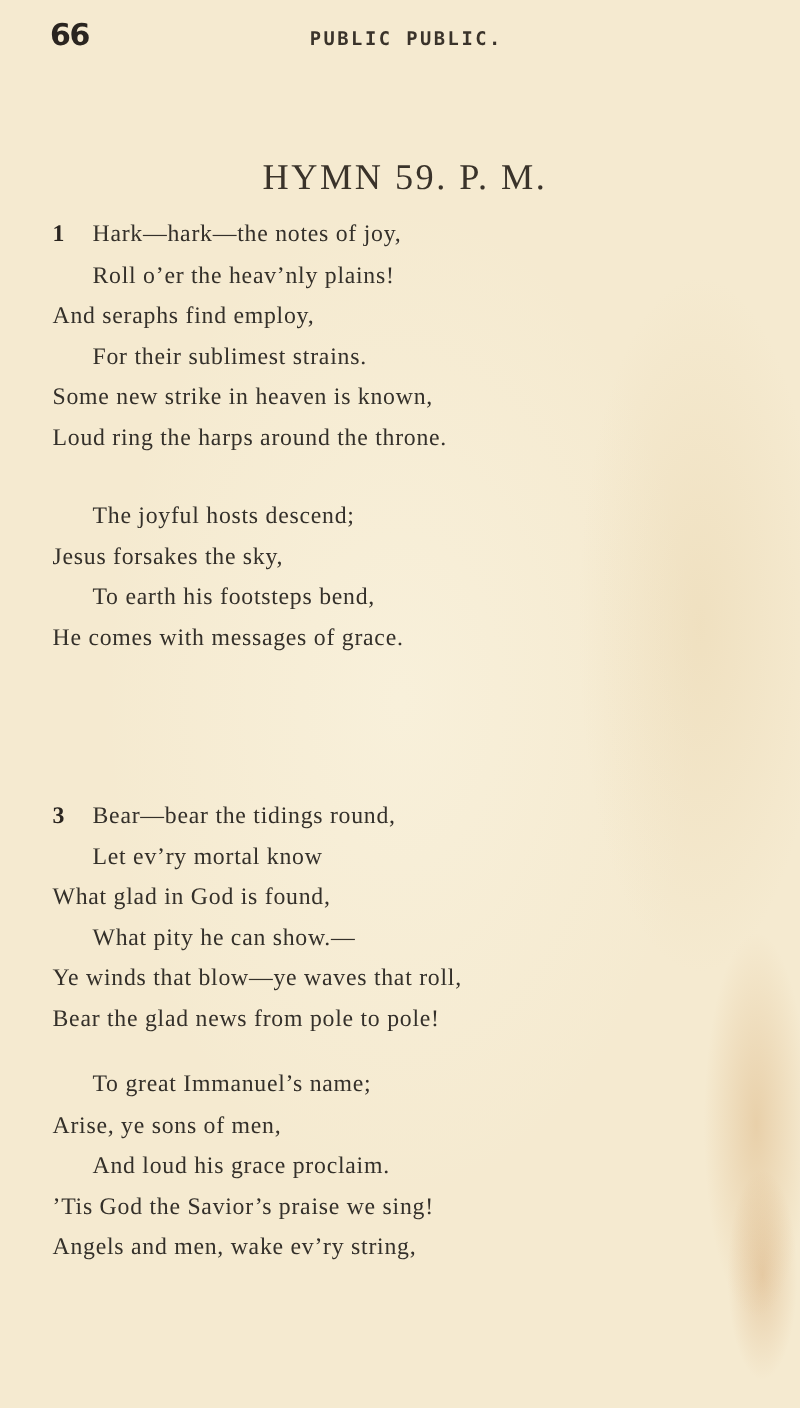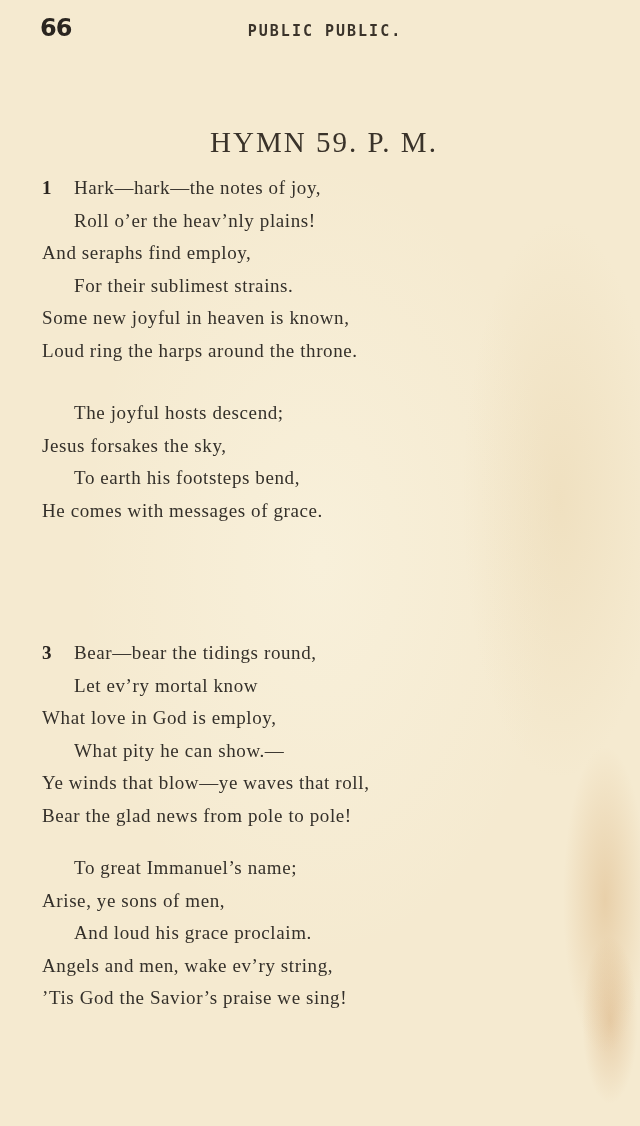--- a/index.html
+++ b/index.html
@@ -52,39 +52,39 @@
 
 <div class="page-number">66</div>
 <div class="running-head">PUBLIC PUBLIC.</div>
 <div class="hymn-title">HYMN 59. P. M.</div>
 
 <div class="stanza s1">
   <div class="line first"><span class="num">1</span><span>Hark—hark—the notes of joy,</span></div>
   <div class="line indent">Roll o’er the heav’nly plains!</div>
   <div class="line">And seraphs find employ,</div>
   <div class="line indent">For their sublimest strains.</div>
-  <div class="line">Some new joyful in heaven is known,</div>
+  <div class="line">Some new strike in heaven is known,</div>
   <div class="line">Loud ring the harps around the throne.</div>
 </div>
 
 <div class="stanza s2">
   <div class="line indent">The joyful hosts descend;</div>
   <div class="line">Jesus forsakes the sky,</div>
   <div class="line indent">To earth his footsteps bend,</div>
   <div class="line">He comes with messages of grace.</div>
 </div>
 
 <div class="stanza s3">
   <div class="line first"><span class="num">3</span><span>Bear—bear the tidings round,</span></div>
   <div class="line indent">Let ev’ry  mortal know</div>
-  <div class="line">What love in God is employ,</div>
+  <div class="line">What glad in God is found,</div>
   <div class="line indent">What pity he can show.—</div>
   <div class="line">Ye winds that blow—ye waves that roll,</div>
   <div class="line">Bear the glad news from pole to pole!</div>
 </div>
 
 <div class="stanza s4">
   <div class="line indent">To great Immanuel’s name;</div>
   <div class="line">Arise, ye sons of men,</div>
   <div class="line indent">And loud his grace proclaim.</div>
+  <div class="line">’Tis God the Savior’s praise we sing!</div>
   <div class="line">Angels and men, wake ev’ry string,</div>
-  <div class="line">’Tis God the Savior’s praise we sing!</div>
 </div>
 
 </body></html>

